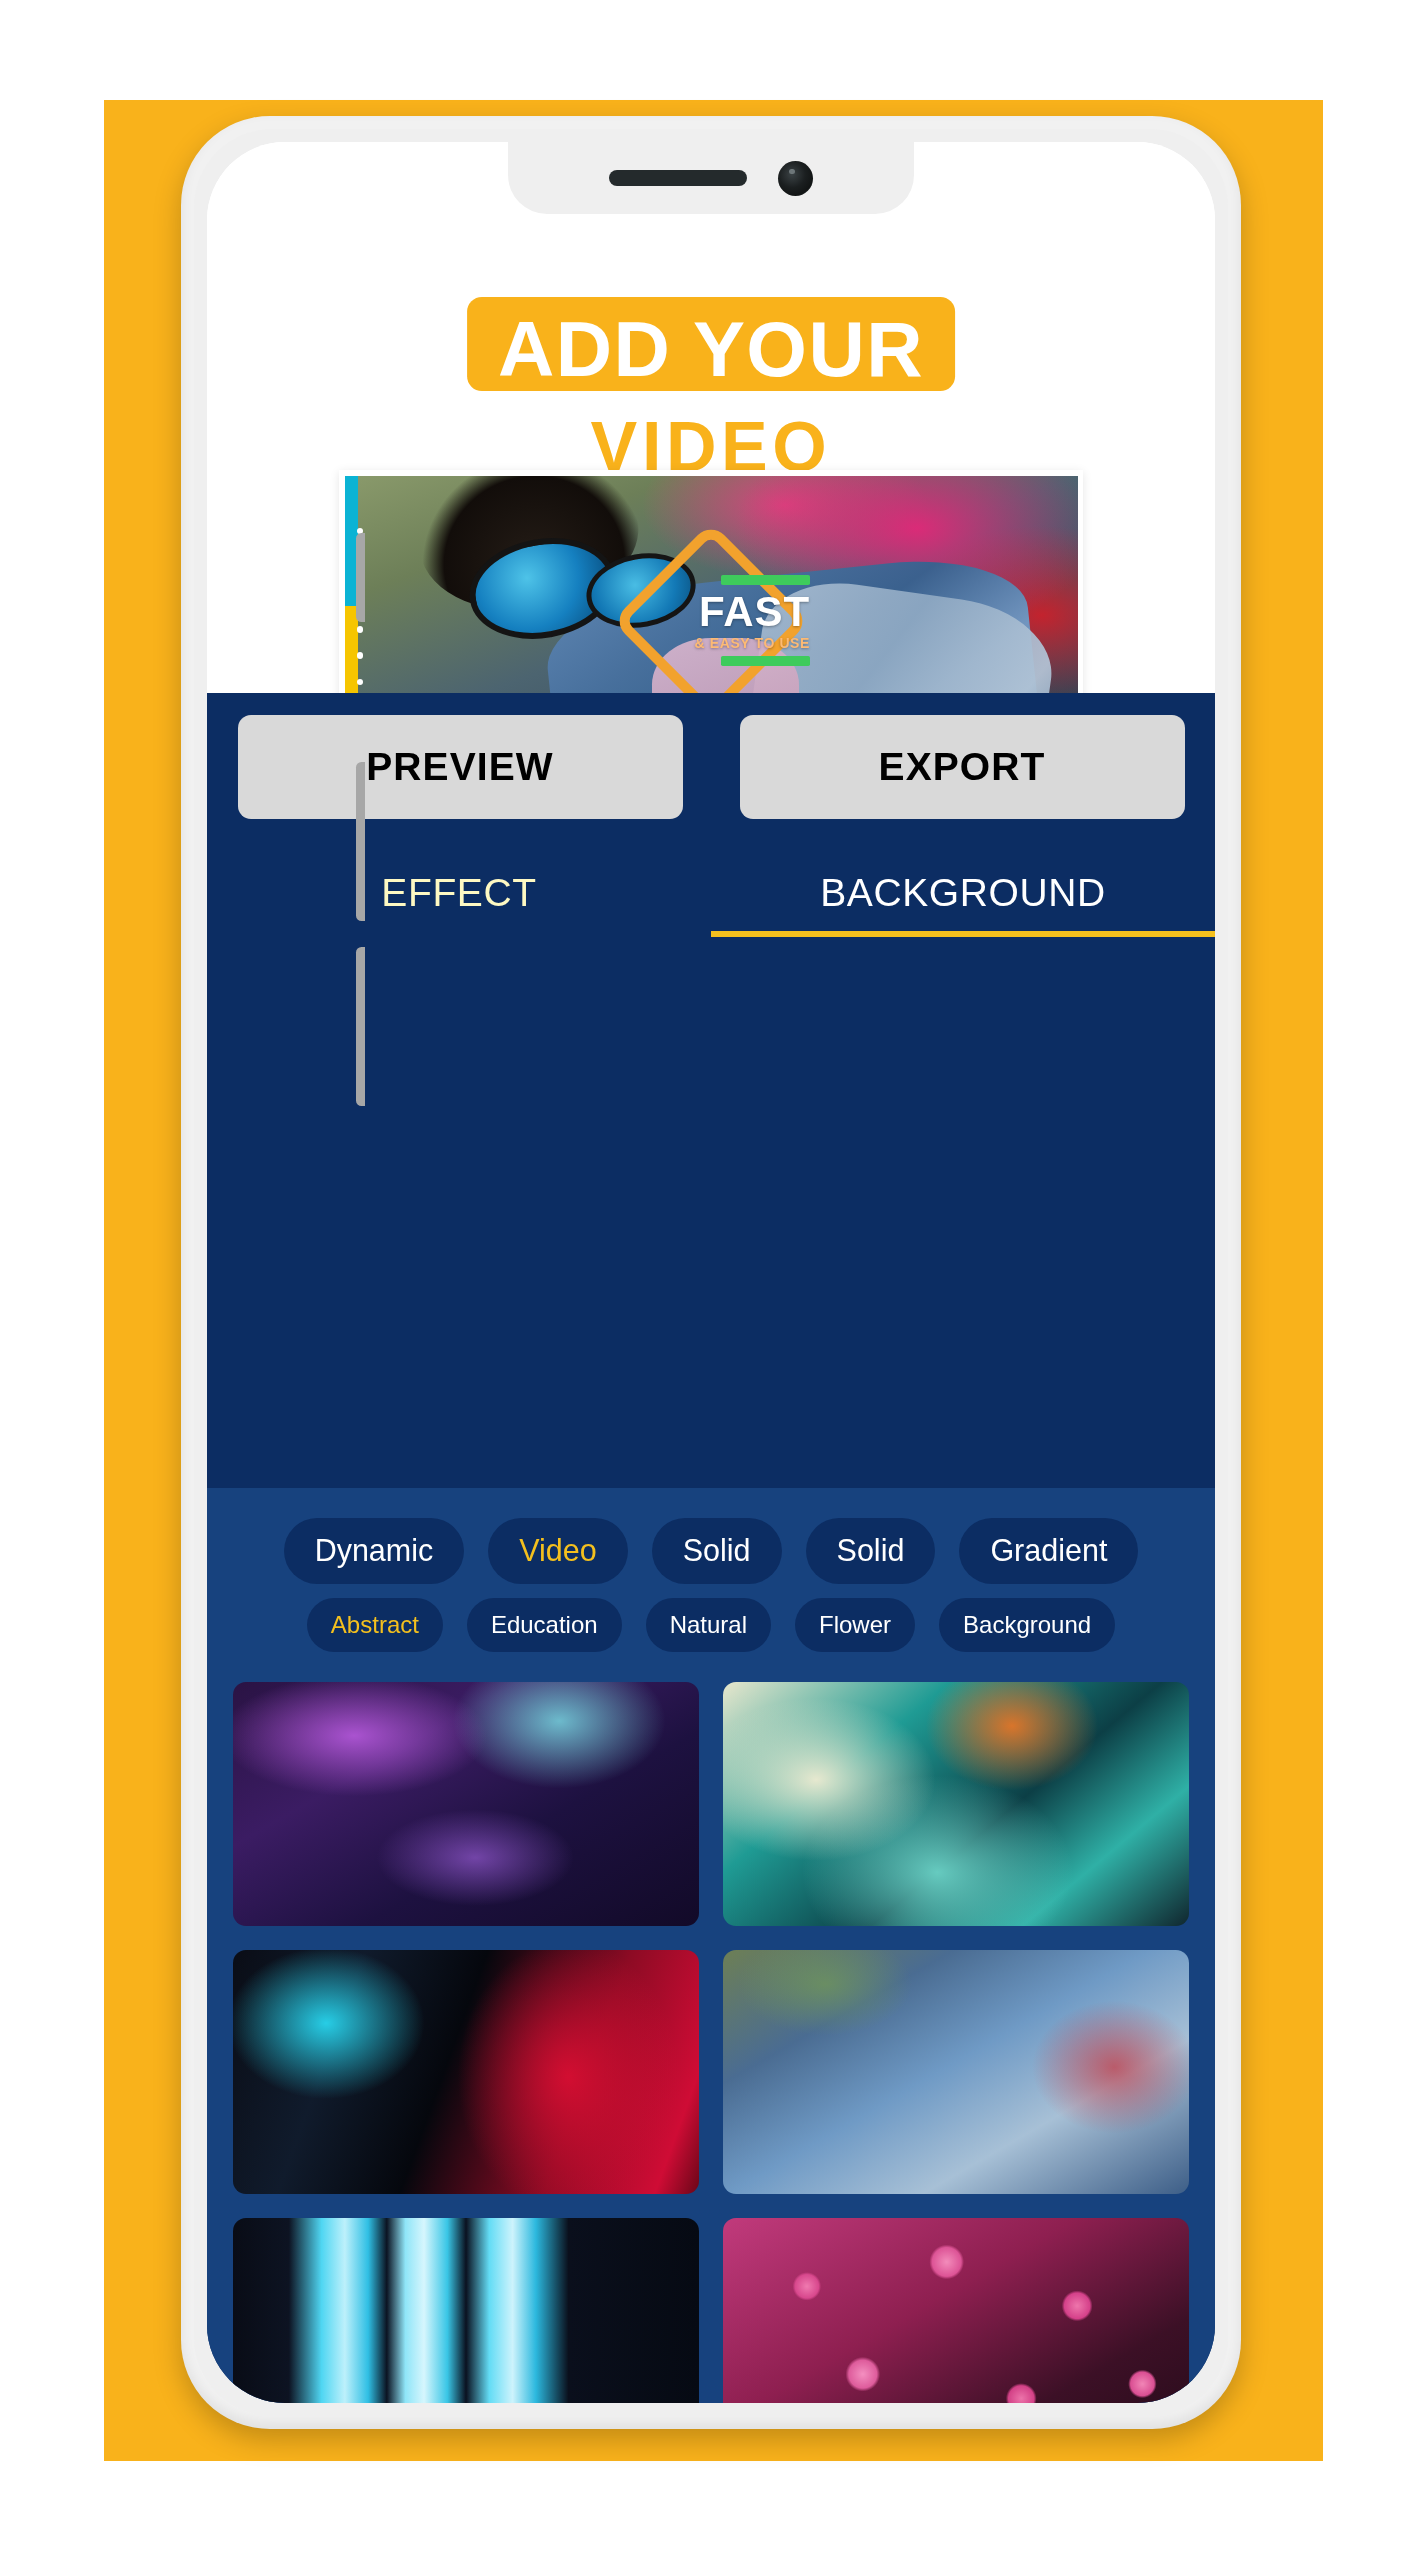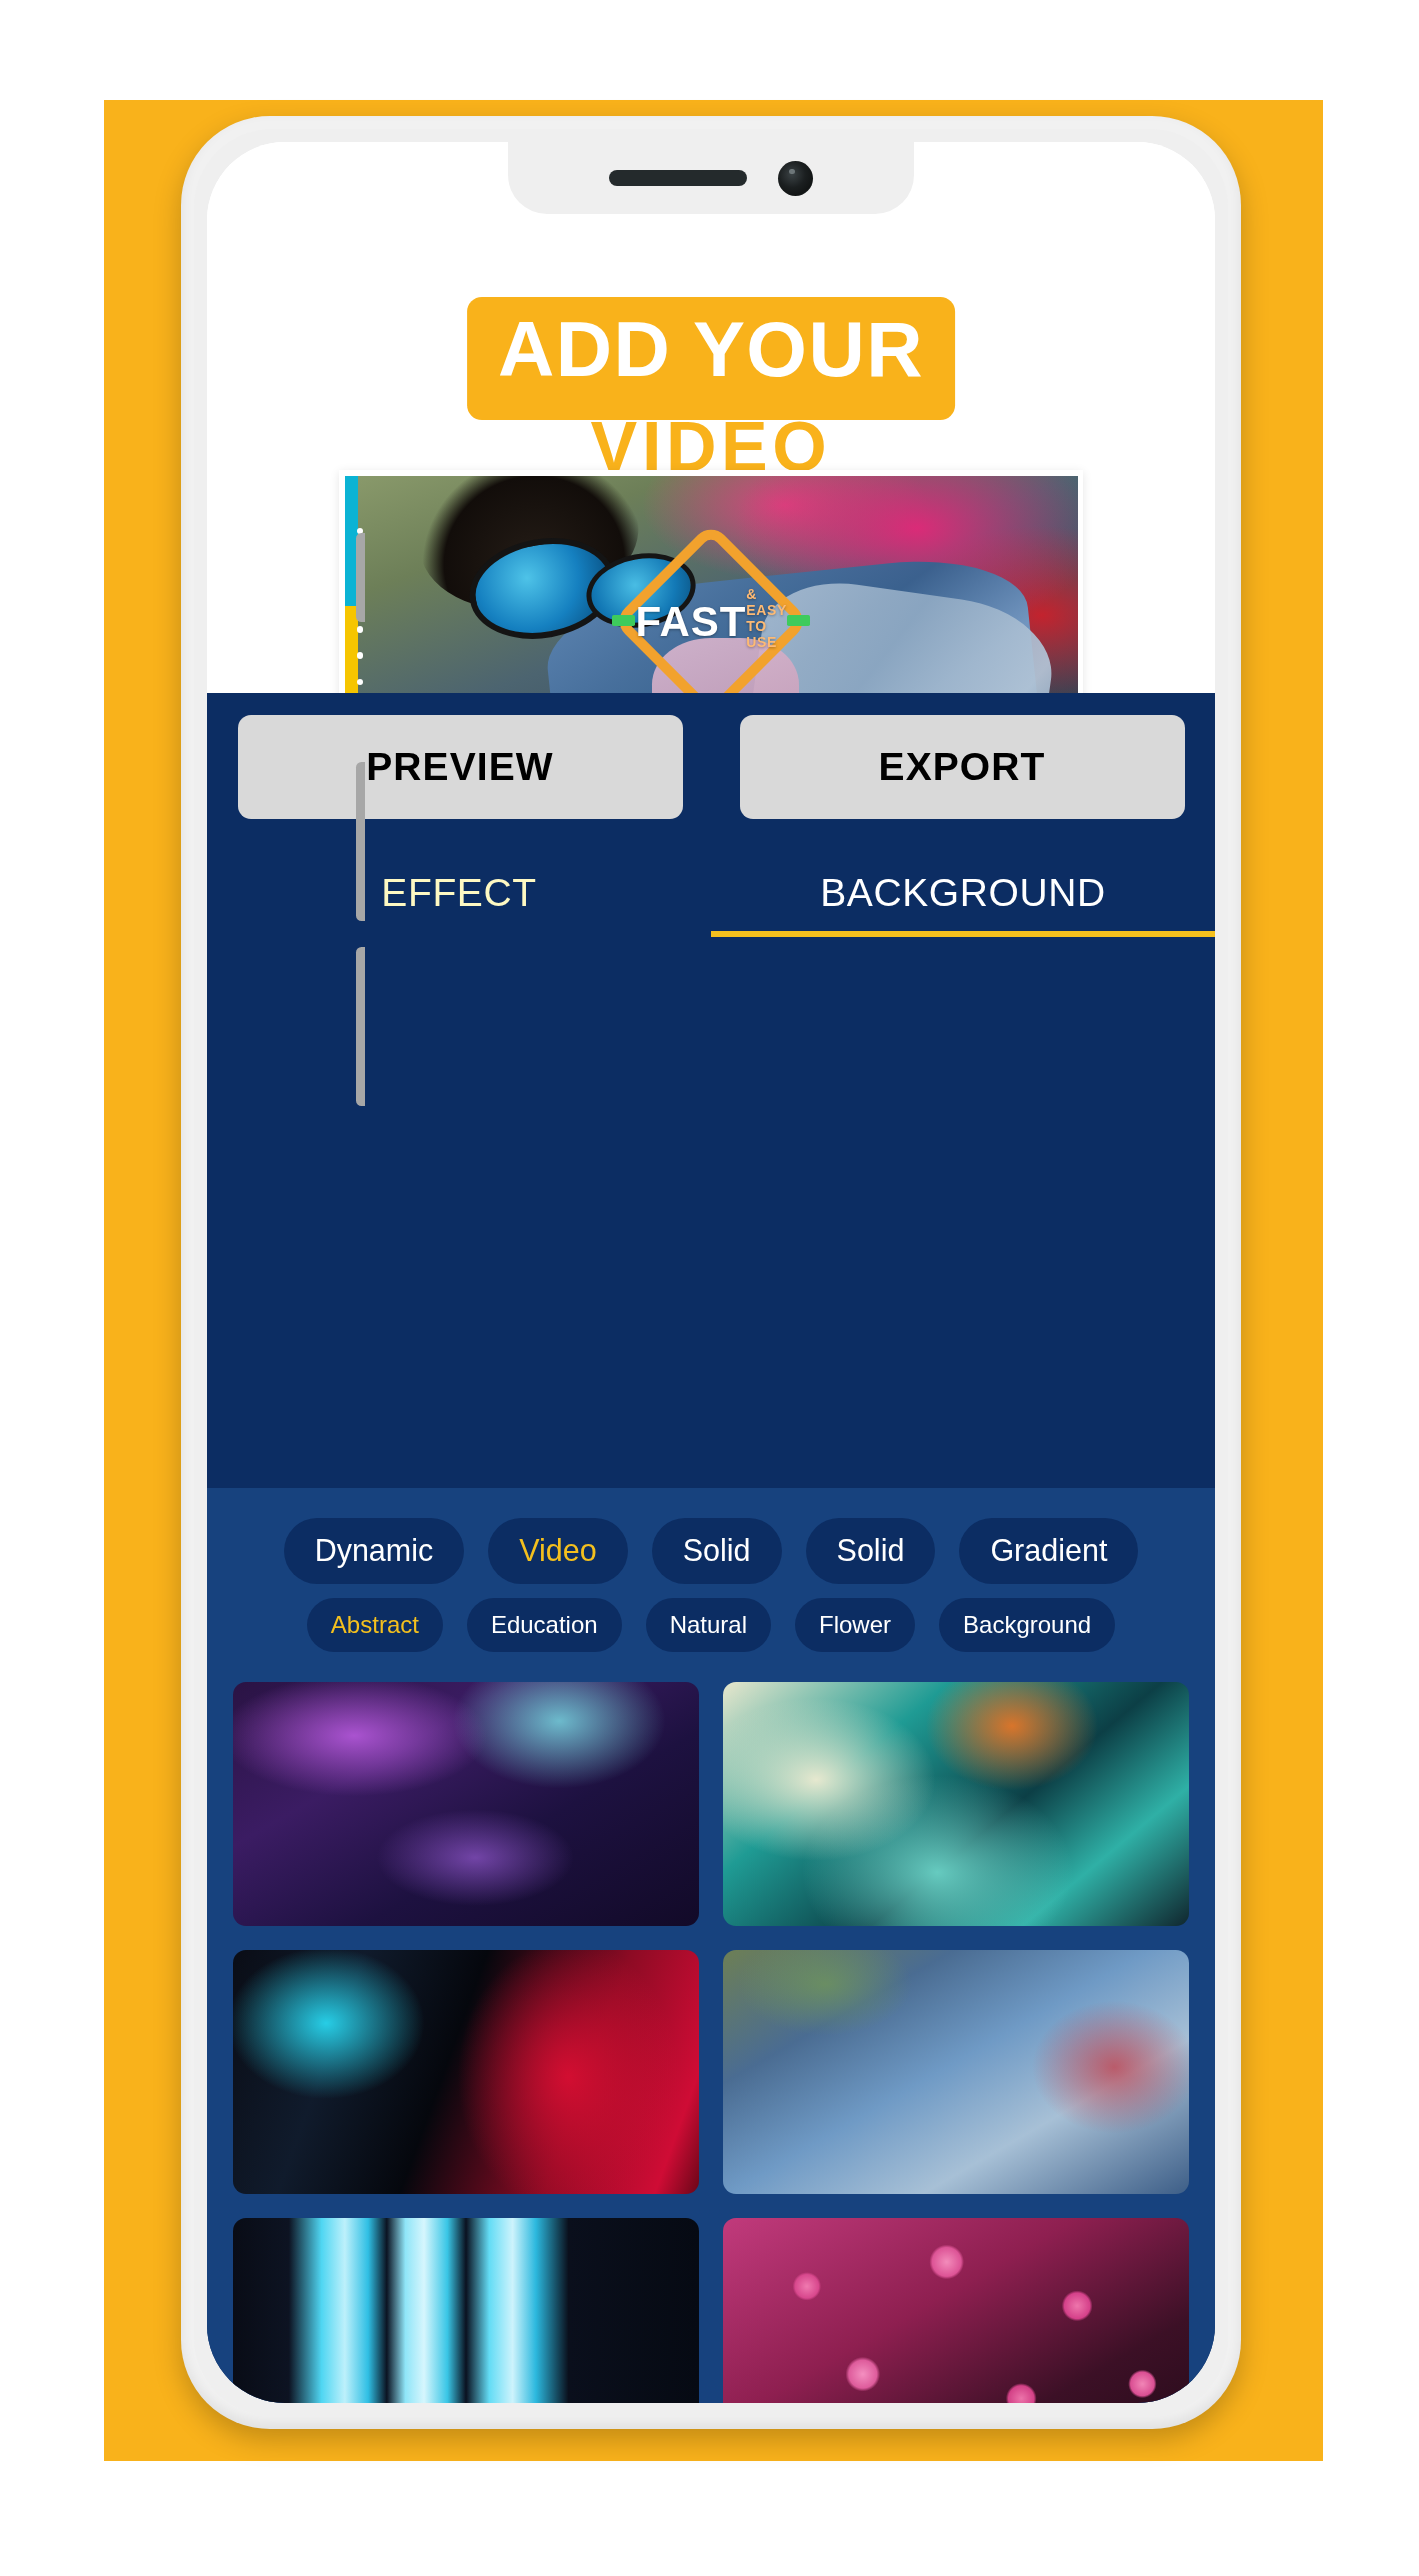--- a/index.html
+++ b/index.html
@@ -81,21 +81,21 @@
   #header {
     position: absolute; left: 0; top: 0; width: 100%; height: 551px;
     background: #ffffff;
   }
   #title-badge {
     position: absolute;
     left: 50%; transform: translateX(-50%);
     top: 155px;
     background: #F9B21B;
     border-radius: 14.8px;
-    padding: 13px 31px 32px 31px;
+    padding: 13px 31px 3px 31px;
   }
   #title-badge-text {
     color: #ffffff;
     font-size: 78px;
     font-weight: 700;
     letter-spacing: 1.4px;
     line-height: 1;
     white-space: nowrap;
   }
   #title-sub {
@@ -185,22 +185,22 @@
     border-radius: 50%; background: #ffffff;
   }
 
   
   #fast-badge {
     position: absolute;
     left: 50%; top: 50%;
     transform: translate(-50%,-50%);
     width: 198px; height: 198px;
     z-index: 6;
-    display: flex; flex-direction: row;
-    align-items: center; justify-content: center;
+    display: flex; flex-direction: column;
+    align-items: flex-end; justify-content: center;
   }
   #fast-diamond {
     position: absolute; left: 50%; top: 50%;
     width: 140px; height: 140px;
     margin-left: -70px; margin-top: -70px;
     border: 10.2px solid #F2A22D;
     border-radius: 18.5px;
     transform: rotate(45deg);
   }
   .fast-bar {

